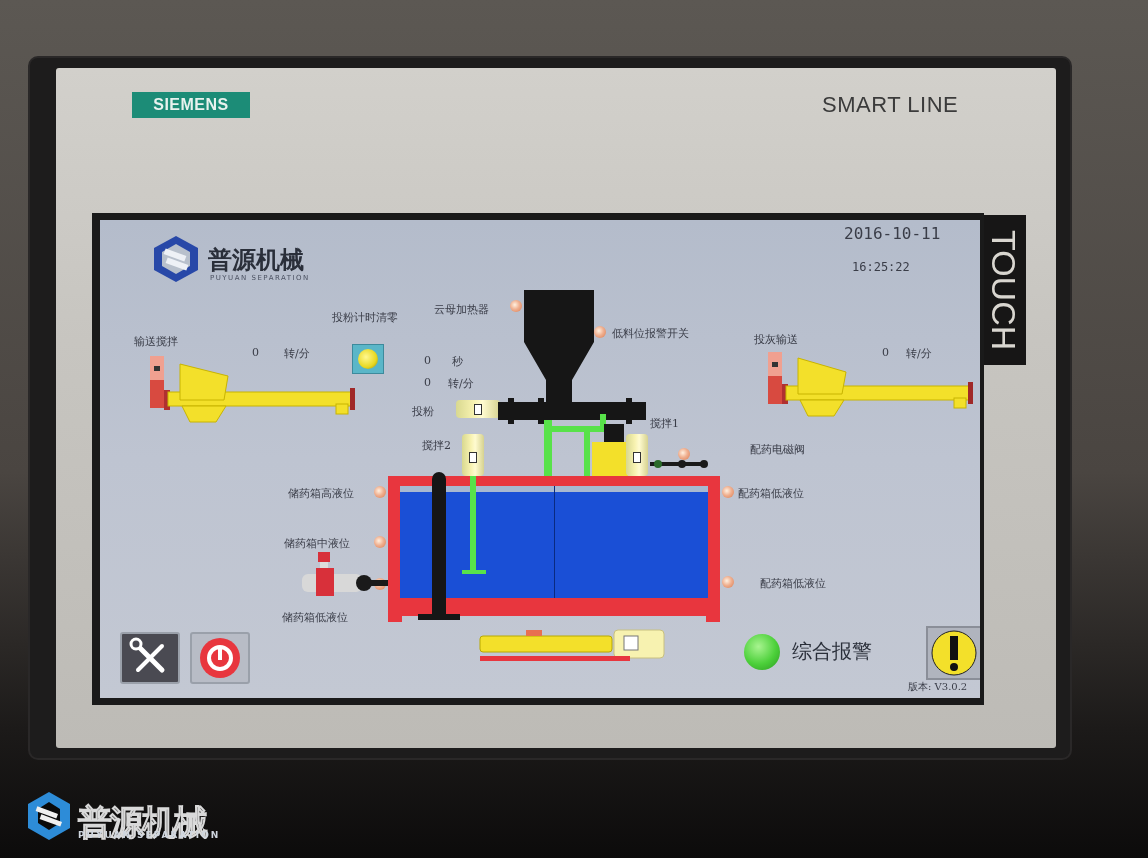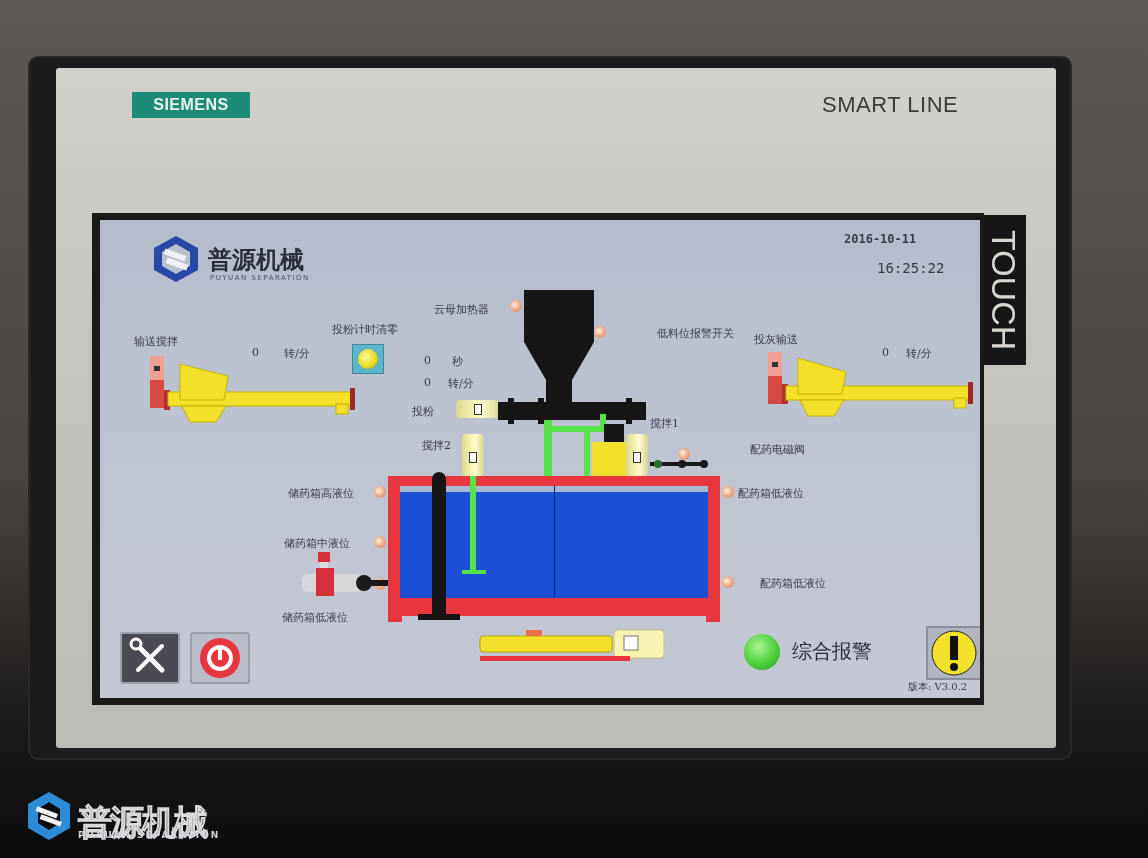--- a/index.html
+++ b/index.html
@@ -45,50 +45,50 @@
 
   <svg class="abs" style="left:50px;top:14px" width="52" height="50" viewBox="0 0 52 50">
     <polygon points="26,2 48,14 48,36 26,48 4,36 4,14" fill="#2848a8"></polygon>
     <polygon points="26,10 40,18 40,32 26,40 12,32 12,18" fill="#b8c0cc"></polygon>
     <rect x="14" y="18" width="22" height="6" fill="#eef1f6" transform="rotate(20 25 21)"></rect>
     <rect x="16" y="27" width="22" height="6" fill="#eef1f6" transform="rotate(20 27 30)"></rect>
   </svg>
   <div class="txt" style="left:108px;top:24px;font-size:24px;font-weight:bold;color:#2a2f3a;font-family:'DejaVu Sans',sans-serif;">普源机械</div>
   <div class="txt" style="left:110px;top:54px;font-size:7px;letter-spacing:1.5px;color:#4a5060;font-family:'DejaVu Sans',sans-serif;">PUYUAN SEPARATION</div>
 
-  <div class="txt" style="left:744px;top:12px;font-size:12px;color:#3a3d48;font-family:'DejaVu Sans Mono',monospace;font-weight:bold;">2016-10-11</div>
-  <div class="txt" style="left:777px;top:40px;font-size:14px;color:#3a3d48;font-family:'DejaVu Sans Mono',monospace;">16:25:22</div>
+  <div class="txt" style="left:744px;top:4px;font-size:16px;color:#3a3d48;font-family:'DejaVu Sans Mono',monospace;">2016-10-11</div>
+  <div class="txt" style="left:752px;top:40px;font-size:12px;color:#3a3d48;font-family:'DejaVu Sans Mono',monospace;">16:25:22</div>
 
   <div class="txt" style="left:34px;top:114px;">输送搅拌</div>
   <div class="txt" style="left:152px;top:126px;">0</div>
   <div class="txt" style="left:184px;top:126px;">转/分</div>
   <svg class="abs" style="left:46px;top:132px" width="212" height="76" viewBox="0 0 212 76">
     <rect x="4" y="4" width="14" height="52" fill="#d84a40"></rect>
     <rect x="4" y="4" width="14" height="24" fill="#f0a090"></rect>
     <rect x="8" y="14" width="6" height="5" fill="#333"></rect>
     <rect x="18" y="38" width="6" height="20" fill="#b03030"></rect>
     <rect x="22" y="40" width="184" height="14" fill="#f3e02a" stroke="#c8b400"></rect>
     <polygon points="34,12 82,24 78,48 34,48" fill="#f3e02a" stroke="#c8b400"></polygon>
     <polygon points="36,54 80,54 70,70 44,70" fill="#f3e02a" stroke="#c8b400"></polygon>
     <rect x="204" y="36" width="5" height="22" fill="#a02828"></rect>
     <rect x="190" y="52" width="12" height="10" fill="#f3e02a" stroke="#c8b400"></rect>
   </svg>
 
-  <div class="txt" style="left:232px;top:102px;">投粉计时清零</div>
+  <div class="txt" style="left:232px;top:90px;">投粉计时清零</div>
   <div class="abs" style="left:252px;top:124px;width:30px;height:28px;background:#5ab6c8;border:1px solid #3d8a9c;">
     <div class="abs" style="left:5px;top:4px;width:20px;height:20px;border-radius:50%;background:radial-gradient(circle at 40% 40%,#fff890,#e9d820 60%,#8a8010 100%);"></div>
   </div>
 
   <div class="lamp" style="left:410px;top:80px;"></div>
   <div class="txt" style="left:334px;top:82px;">云母加热器</div>
   <svg class="abs" style="left:420px;top:70px" width="80" height="120" viewBox="0 0 80 120">
     <polygon points="4,0 74,0 74,52 52,90 52,112 26,112 26,90 4,52" fill="#161616"></polygon>
   </svg>
   <div class="lamp" style="left:494px;top:106px;"></div>
-  <div class="txt" style="left:512px;top:106px;margin-left:45px;">低料位报警开关</div>
+  <div class="txt" style="left:512px;top:106px;">低料位报警开关</div>
   <div class="txt" style="left:324px;top:134px;">0</div>
   <div class="txt" style="left:352px;top:134px;">秒</div>
   <div class="txt" style="left:324px;top:156px;">0</div>
   <div class="txt" style="left:348px;top:156px;">转/分</div>
   <div class="txt" style="left:312px;top:184px;">投粉</div>
   <div class="motor" style="left:356px;top:180px;width:44px;height:18px;">
     <div class="motor-window" style="left:18px;top:4px;"></div>
   </div>
   <svg class="abs" style="left:398px;top:176px" width="150" height="32" viewBox="0 0 150 32">
     <rect x="0" y="6" width="148" height="18" fill="#161616"></rect>

